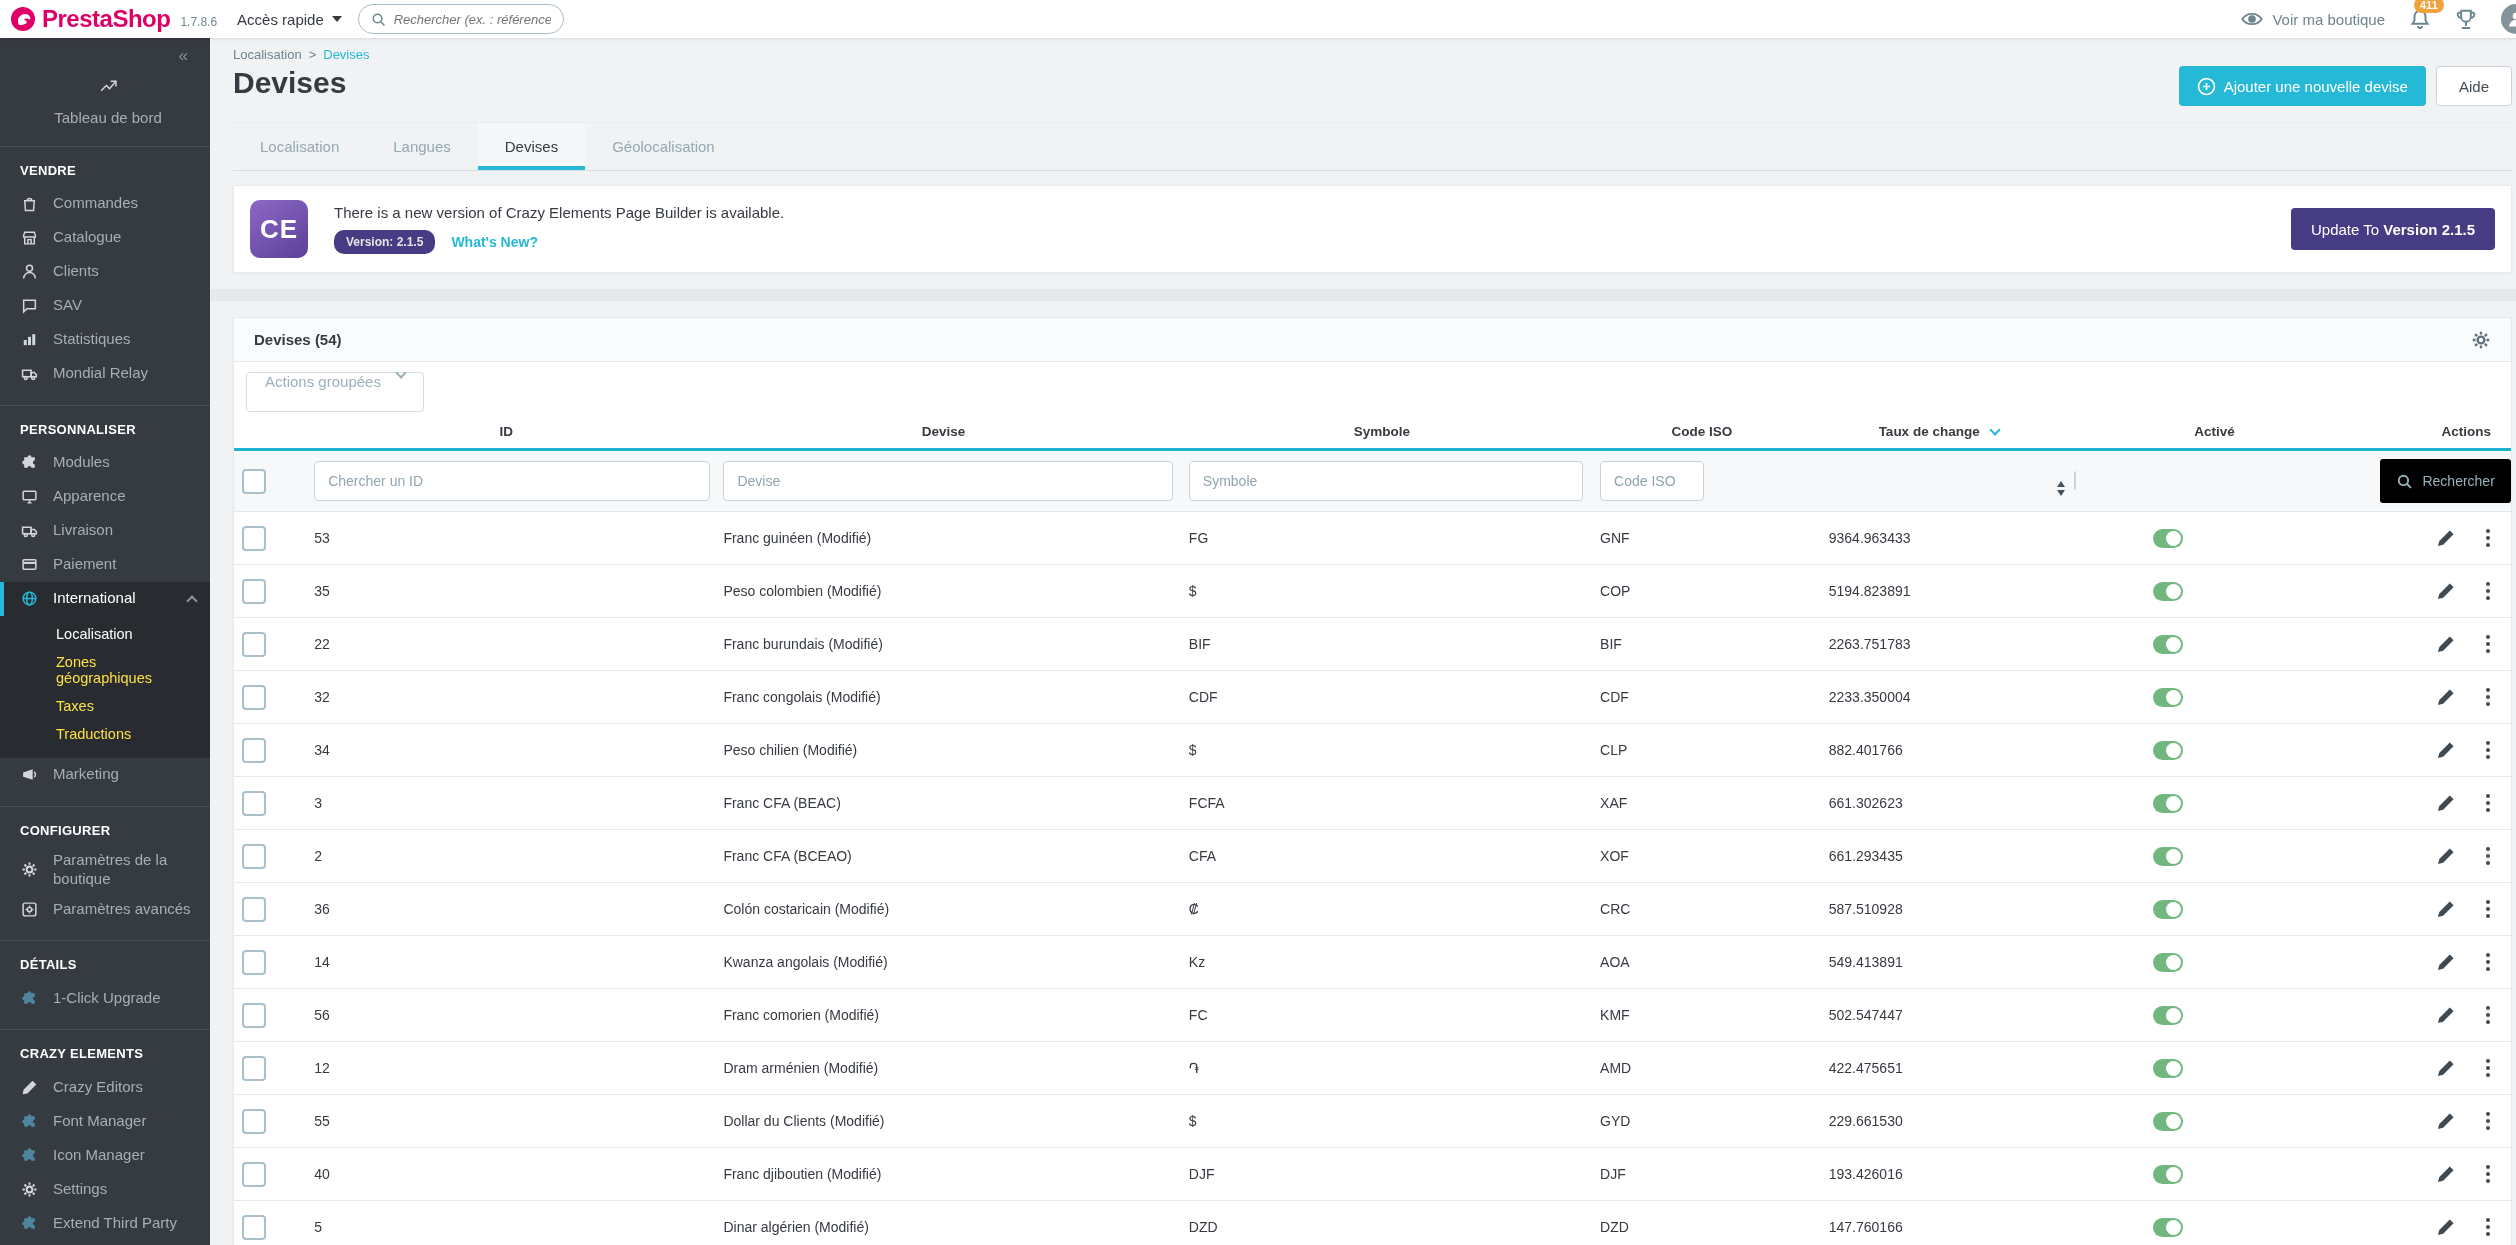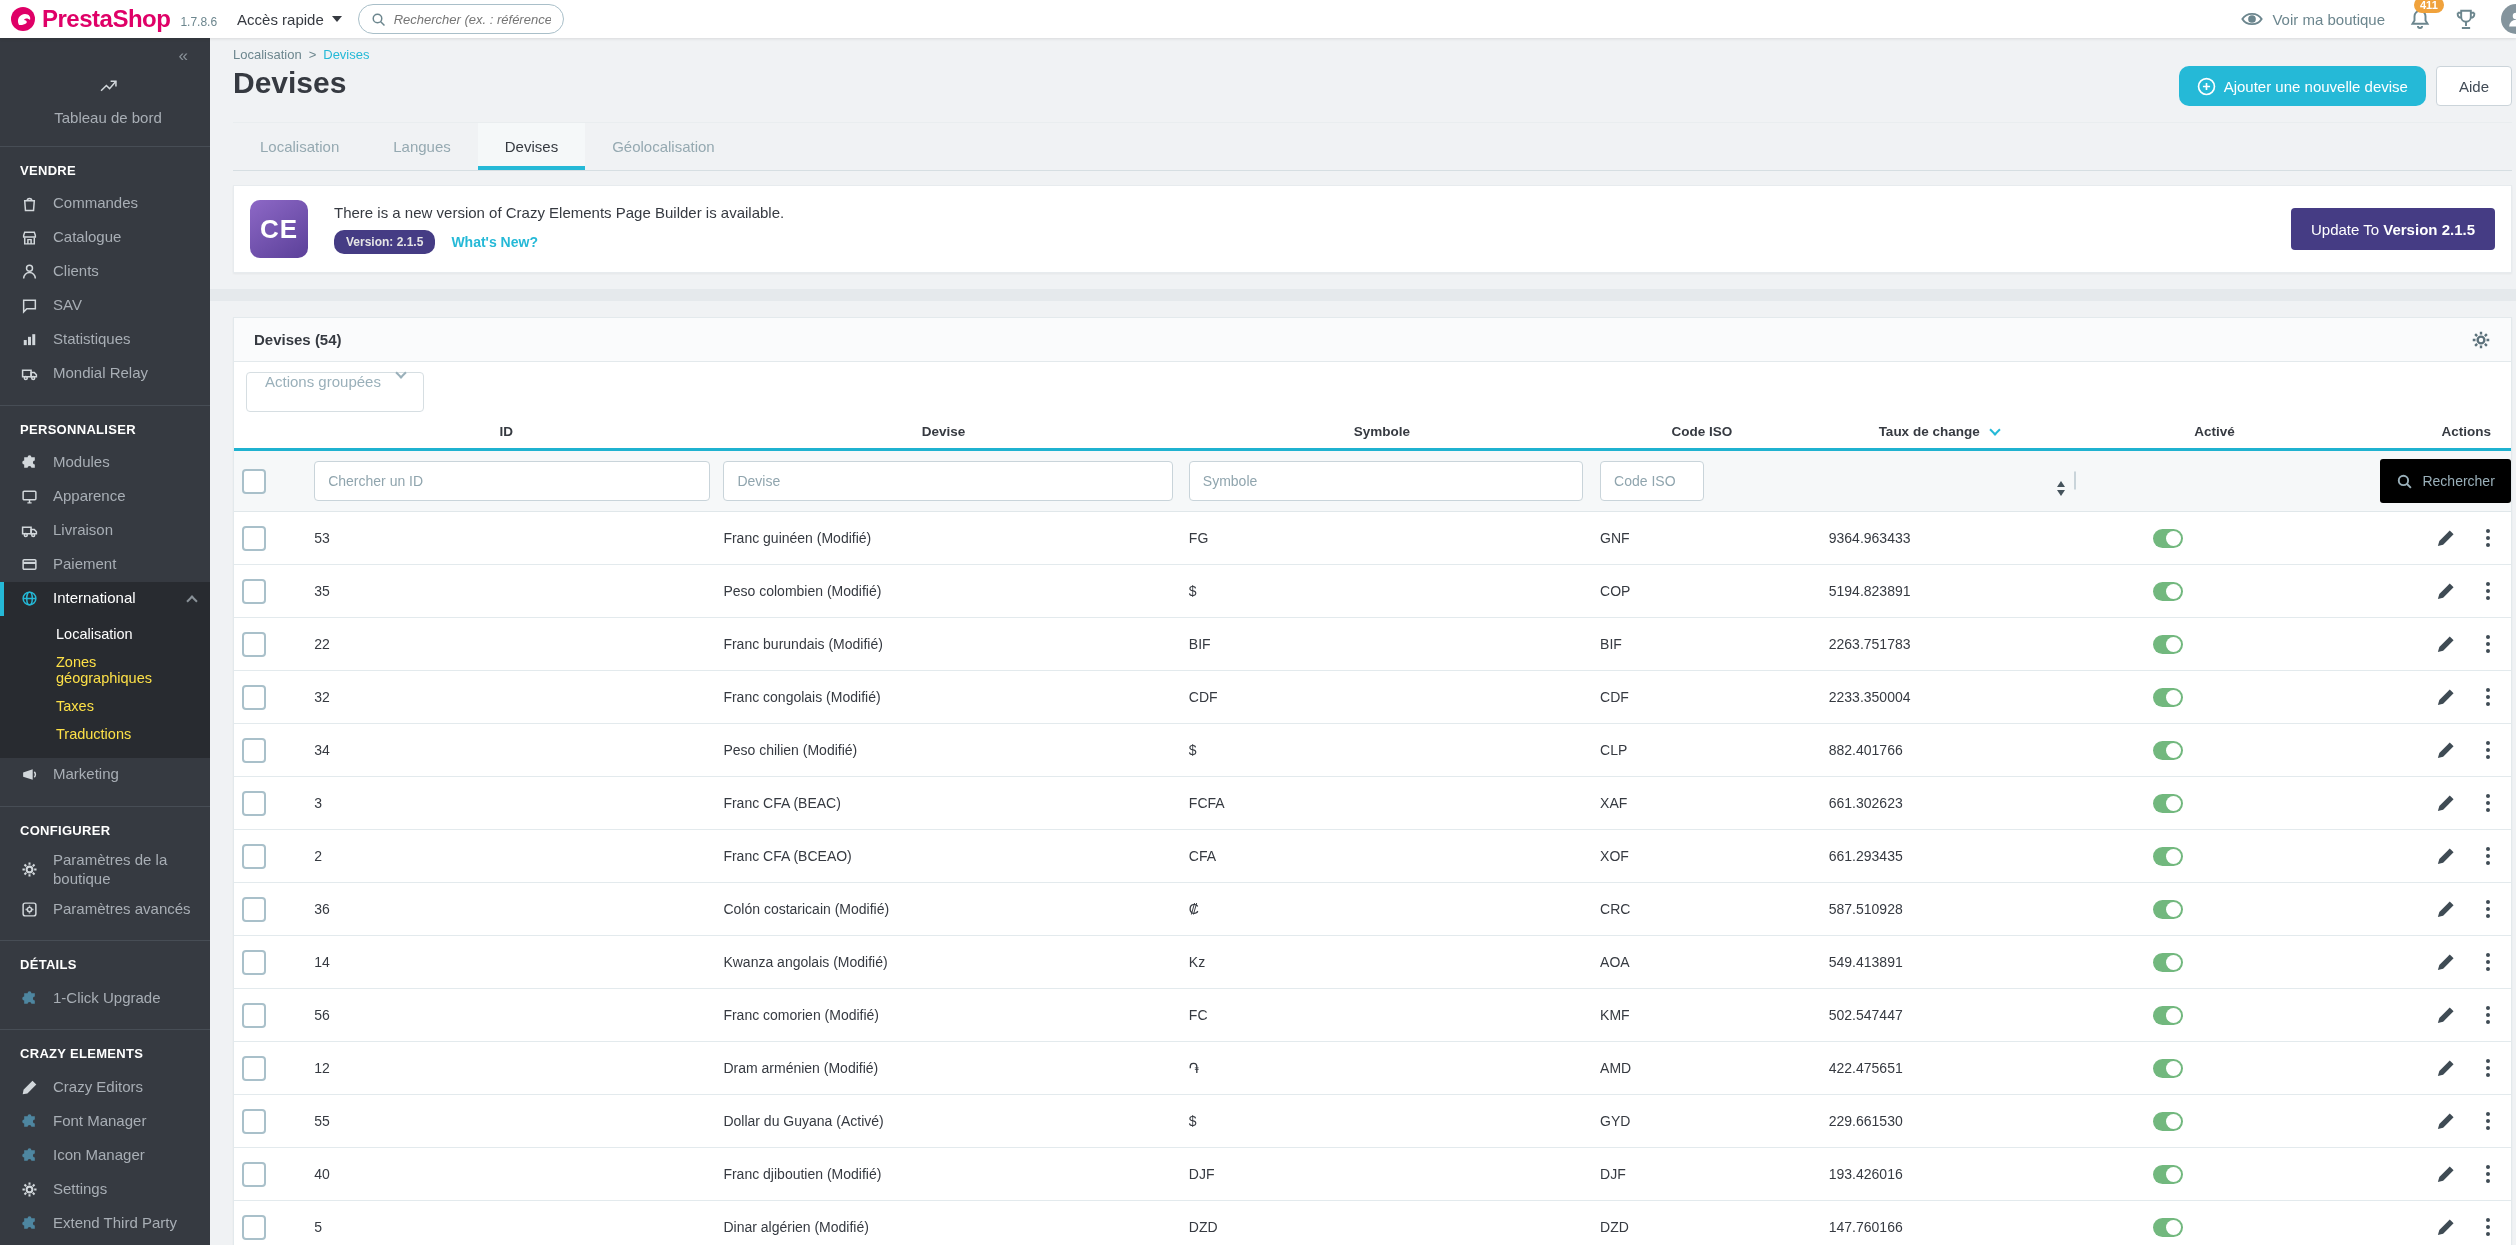--- a/index.html
+++ b/index.html
@@ -50,21 +50,21 @@
   .sb-sub-item.active { color:#fff; }
 
   
   .main { flex:1; padding:0 4px 0 23px; overflow:hidden; }
   .breadcrumb { margin-top:9px; font-size:13px; color:#6c868e; }
   .breadcrumb .bc-sep { margin:0 7px; }
   .breadcrumb .bc-active { color:#25b9d7; }
   .header-row { display:flex; align-items:flex-start; margin-top:4px; }
   .page-title { font-size:30px; font-weight:600; color:#363a41; }
   .header-actions { margin-left:auto; display:flex; gap:10px; }
-  .btn-add { display:flex; align-items:center; gap:8px; background:#25b9d7; color:#fff; border:none; border-radius:10px; height:40px; padding:0 18px; font-size:15px; font-family:inherit; cursor:pointer; }
+  .btn-add { display:flex; align-items:center; gap:8px; background:#25b9d7; color:#fff; border:none; border-radius:4px; height:40px; padding:0 18px; font-size:15px; font-family:inherit; cursor:pointer; }
   .btn-icon { width:19px; height:19px; display:inline-flex; }
   .btn-help { background:#fff; border:1px solid #cbd4da; border-radius:4px; height:40px; padding:0 22px; font-size:15px; color:#414b56; font-family:inherit; cursor:pointer; }
 
   .tabs { margin-top:16px; display:flex; border-bottom:1px solid #d6dee2; border-top:1px solid #e9edef; }
   .tab { padding:15px 27px; font-size:15px; color:#95a9b1; background:none; border:none; font-family:inherit; cursor:pointer; }
   .tab.active { color:#363a41; background:#f5f8f9; box-shadow:inset 0 -4px 0 #25b9d7; }
 
   
   .banner { margin-top:14px; background:#fff; border:1px solid #e7ebee; box-shadow:0 1px 2px rgba(0,0,0,.05); display:flex; align-items:center; gap:26px; padding:14px 16px; height:88px; }
   .ce-logo { width:58px; height:58px; border-radius:10px; background:linear-gradient(145deg,#8d68c6,#5b4099); color:#fff; font-size:26px; font-weight:700; letter-spacing:1px; display:flex; align-items:center; justify-content:center; flex:none; }
@@ -769,21 +769,21 @@
                         <i></i>
                         <i></i>
                         <i></i>
                       </button>
                     </span>
                   </td>
                 </tr>
                 <tr>
                   <td class="cb"><span class="checkbox"></span></td>
                   <td>55</td>
-                  <td>Dollar du Guyana (Activé)</td>
+                  <td>Dollar du Clients (Modifié)</td>
                   <td>$</td>
                   <td>GYD</td>
                   <td>229.661530</td>
                   <td class="c-active"><span class="toggle on"></span></td>
                   <td class="c-actions">
                     <span class="row-actions">
                       <button class="icon-btn">
                         <span style="display:inline-flex;width:100%;height:100%">
                           <svg viewBox="0 0 16 16" fill="currentColor">
                             <path d="M11.6 1.2l3.2 3.2L6 13.2 1.6 14.4 2.8 10z"></path>

